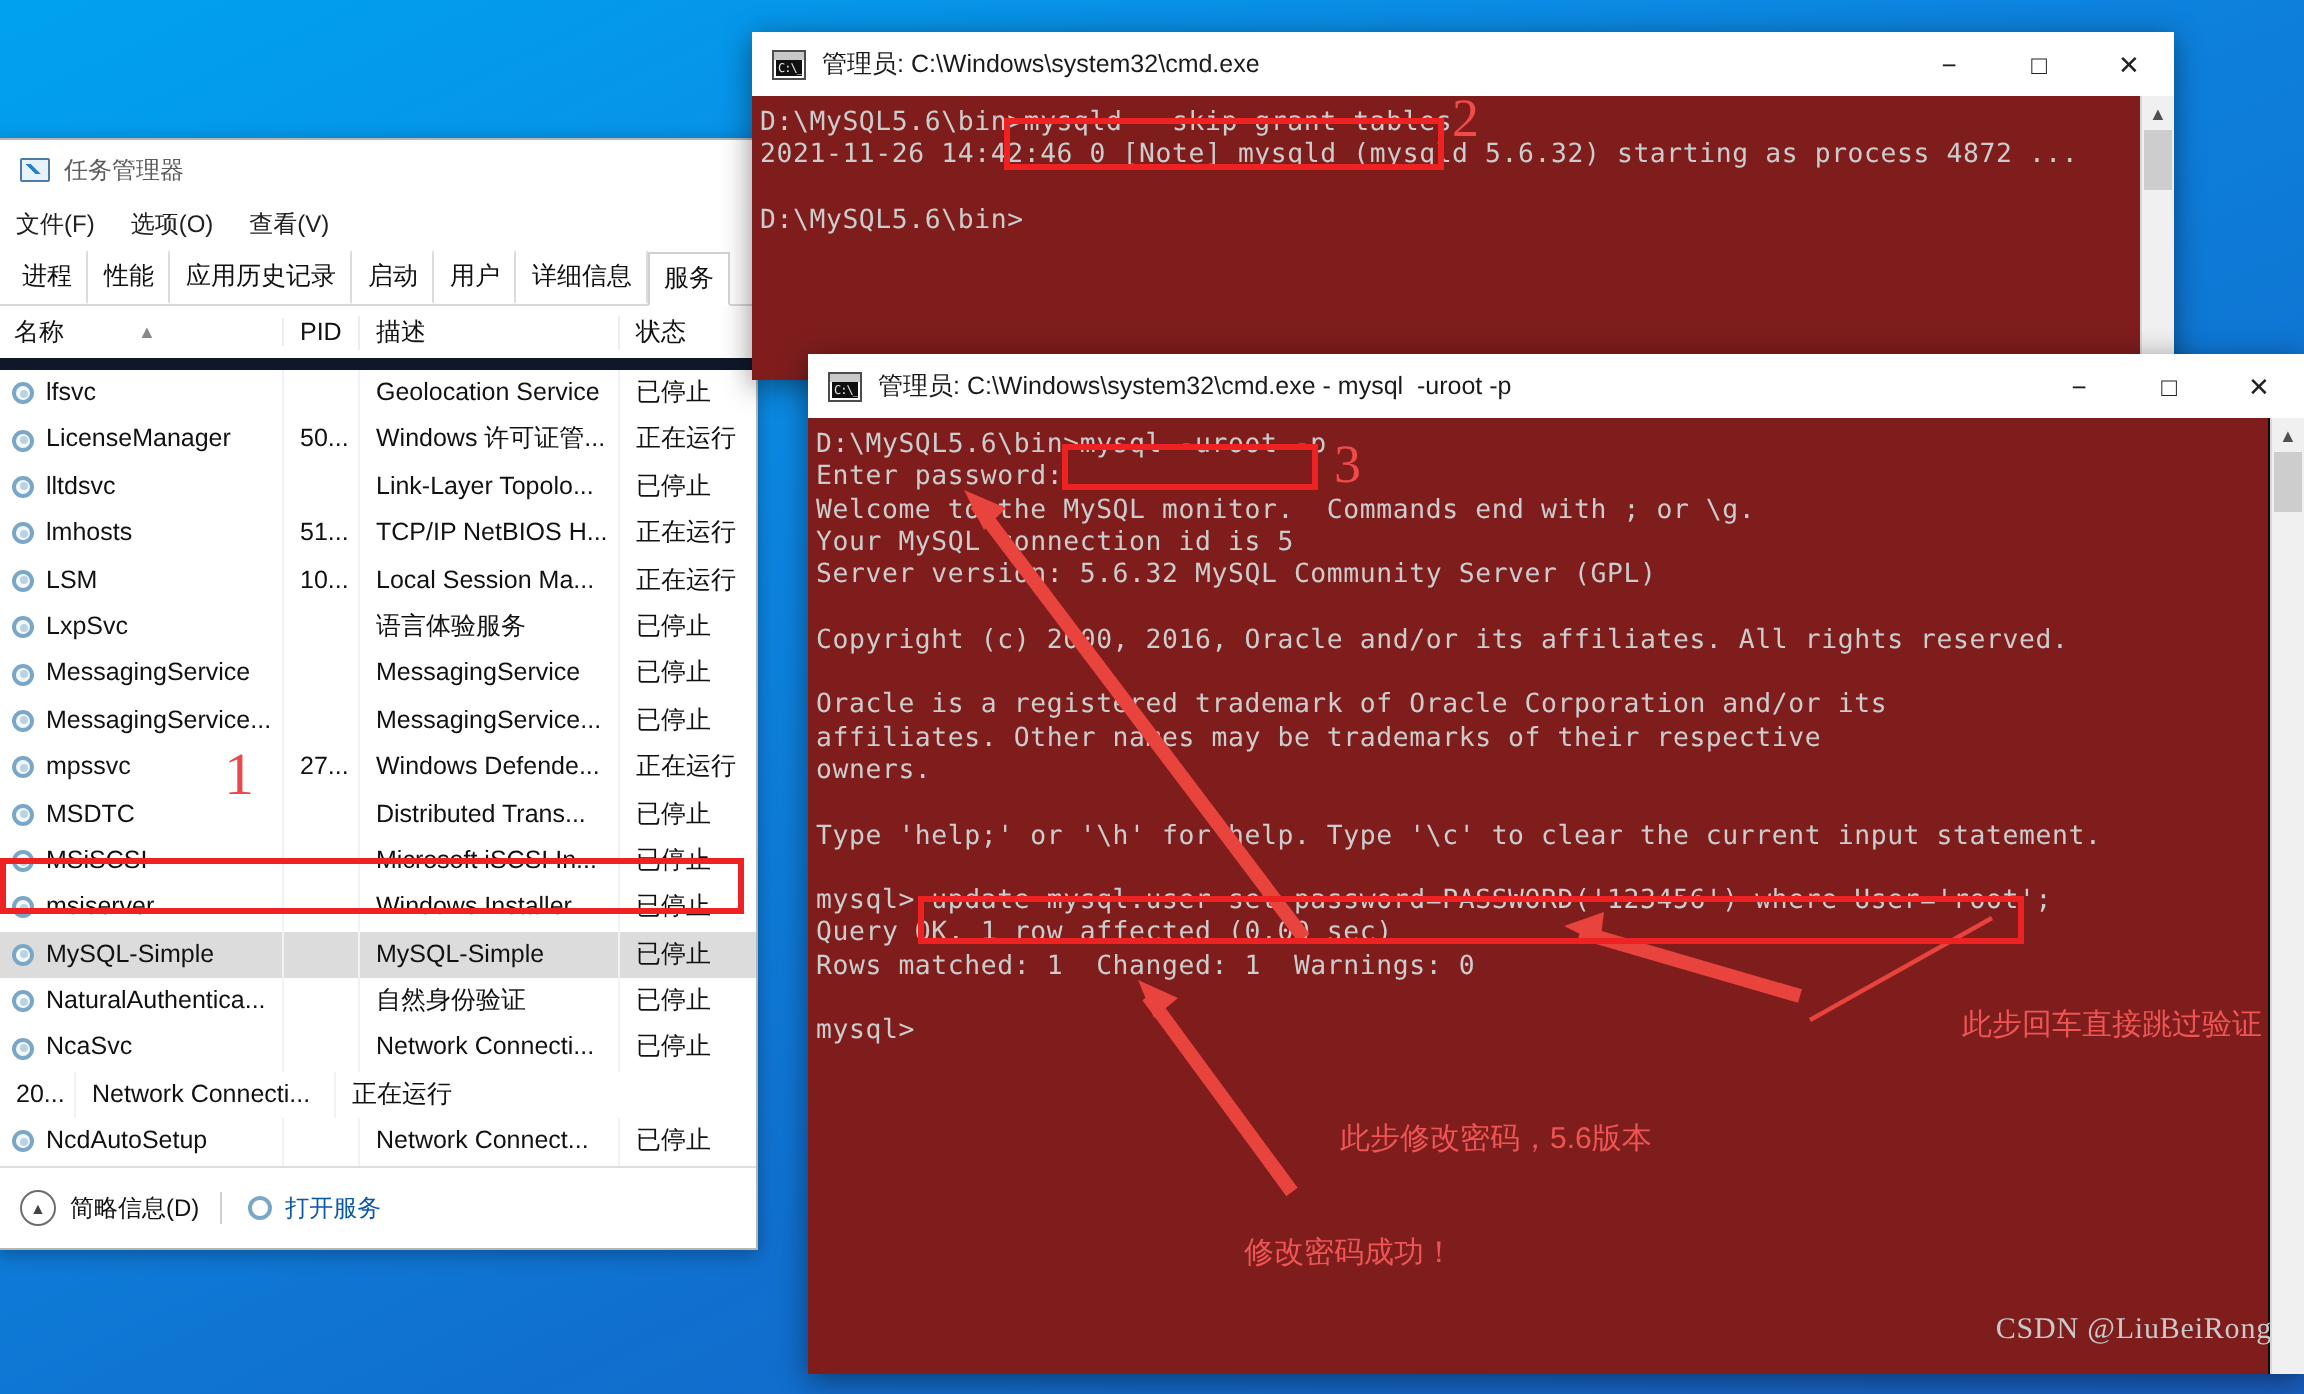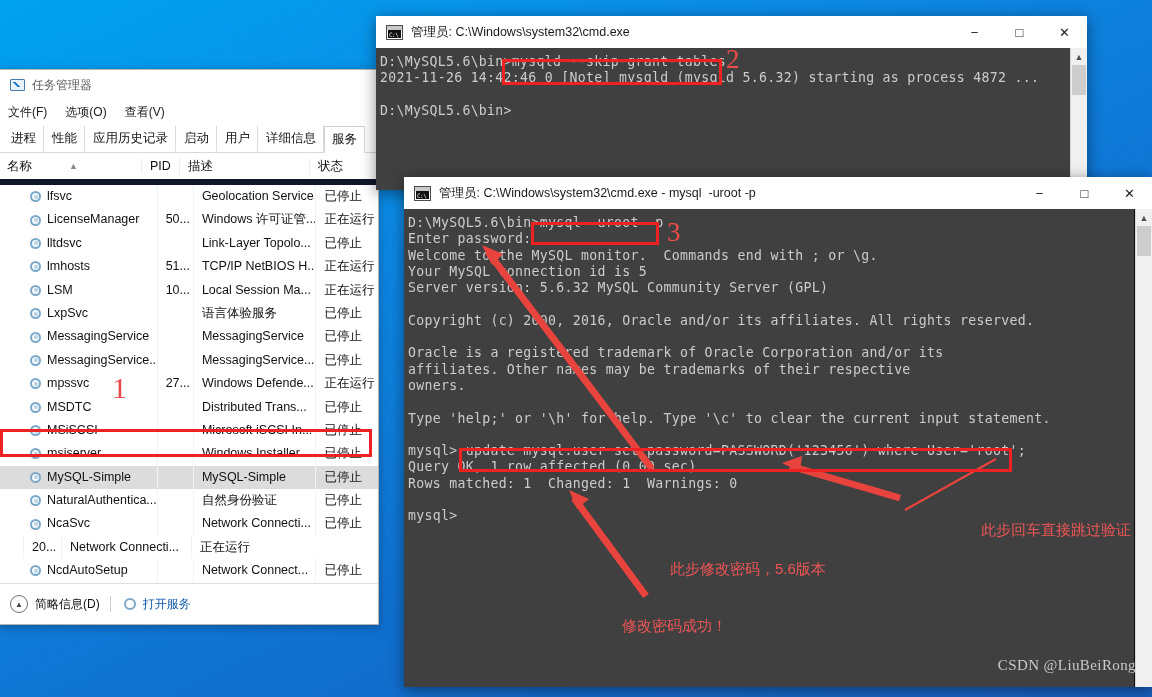--- a/index.html
+++ b/index.html
@@ -126,21 +126,20 @@
     height: 398px;
     overflow: hidden;
     font-size: 12.5px;
     color: #111;
   }
   .svc-row {
     display: flex;
     height: 23.4px;
     align-items: center;
     box-sizing: border-box;
-    padding-left: 24px;
   }
   .svc-row.sel { background: #dcdcdc; }
   .svc-row .cell { box-sizing: border-box; padding-left: 8px; overflow: hidden; white-space: nowrap; height: 23.4px; line-height: 23.4px; }
   .cell.c-name { width: 142px; display: flex; align-items: center; padding-left: 6px; }
   .cell.c-pid  { width: 38px; border-left: 1px solid #eef3f8; }
   .cell.c-desc { width: 130px; border-left: 1px solid #eef3f8; }
   .cell.c-stat { width: 66px; border-left: 1px solid #eef3f8; }
   .gear-ico {
     width: 13px; height: 13px;
     margin-right: 5px;
@@ -259,21 +258,21 @@
     display: flex;
     align-items: center;
     justify-content: center;
     color: #222;
     font-size: 13px;
   }
   .cmd-body {
     position: relative;
     font-family: "DejaVu Sans Mono", monospace;
     color: #cccccc;
-    background: #404040;
+    background: #7f1d1d;
     font-size: 13.2px;
     line-height: 16.3px;
     padding: 6px 0 0 4px;
     white-space: pre;
     letter-spacing: 0.3px;
   }
   .cmd-scroll {
     position: absolute;
     top: 32px;
     right: 0;
@@ -575,21 +574,21 @@
       <span class="cmd-btn">□</span>
       <span class="cmd-btn">✕</span>
     </span>
   </div>
   <div class="cmd-body" id="cmd2-body"><div>D:\MySQL5.6\bin&gt;mysql -uroot -p</div><div>Enter password:</div><div>Welcome to the MySQL monitor.  Commands end with ; or \g.</div><div>Your MySQL connection id is 5</div><div>Server version: 5.6.32 MySQL Community Server (GPL)</div><div>&nbsp;</div><div>Copyright (c) 2000, 2016, Oracle and/or its affiliates. All rights reserved.</div><div>&nbsp;</div><div>Oracle is a registered trademark of Oracle Corporation and/or its</div><div>affiliates. Other names may be trademarks of their respective</div><div>owners.</div><div>&nbsp;</div><div>Type 'help;' or '\h' for help. Type '\c' to clear the current input statement.</div><div>&nbsp;</div><div>mysql&gt; update mysql.user set password=PASSWORD('123456') where User='root';</div><div>Query OK, 1 row affected (0.00 sec)</div><div>Rows matched: 1  Changed: 1  Warnings: 0</div><div>&nbsp;</div><div>mysql&gt;</div></div>
   <div class="cmd-scroll">
     <div class="arrow-up">▲</div>
     <div class="thumb"></div>
   </div>
 
-  <div class="ann-cn" style="left:577px; top:344px;">此步回车直接跳过验证</div>
+  <div class="ann-cn" style="left:577px; top:326px;">此步回车直接跳过验证</div>
   <div class="ann-cn" style="left:266px; top:383px;">此步修改密码，5.6版本</div>
   <div class="ann-cn" style="left:218px; top:440px;">修改密码成功！</div>
   <div class="csdn-mark">CSDN @LiuBeiRong</div>
 </div>
 
 <svg class="arrow-svg" viewBox="0 0 1152 697">
 
   <g>
     <path d="M 652 469 L 488 252" stroke="#e8433c" stroke-width="7" fill="none"></path>
     <path d="M 482 245 L 503 254 L 492 265 Z" fill="#e8433c"></path>

